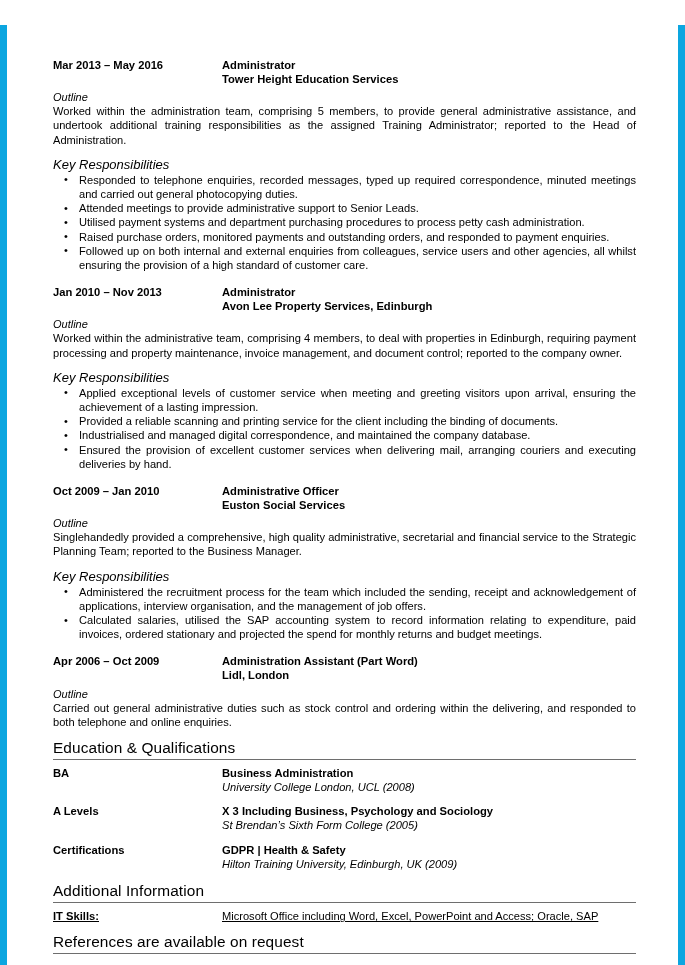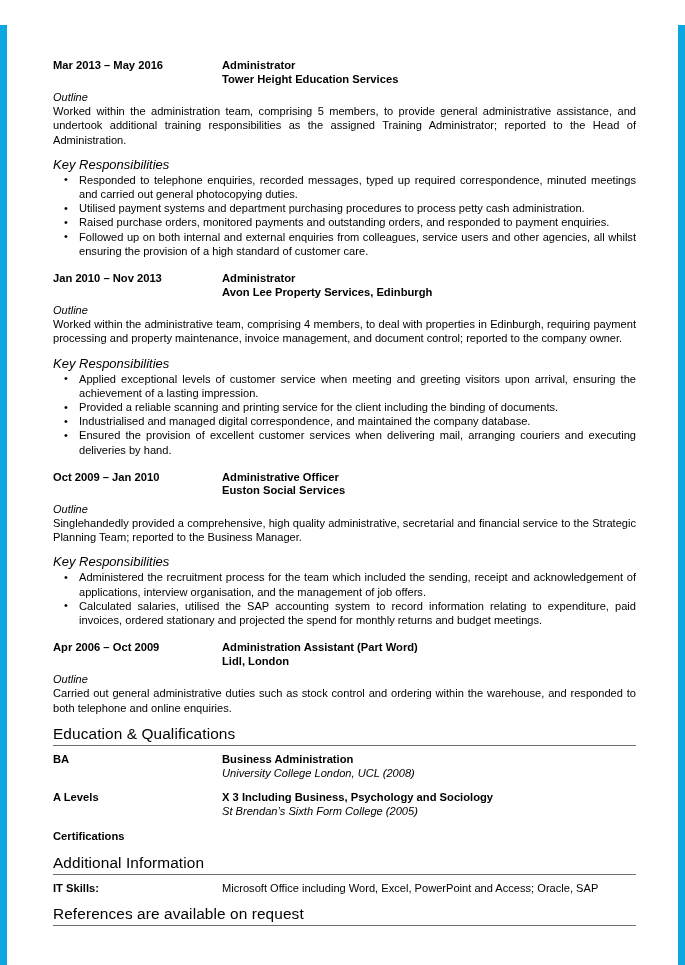--- a/index.html
+++ b/index.html
@@ -134,21 +134,21 @@
     font-style: italic;
     font-size: 11.1px;
     line-height: 14.4px;
   }
   .tworow-plain {
     font-size: 11.1px;
     line-height: 14px;
     font-weight: normal;
   }
 
-  .skills-row { margin-bottom: 2px; margin-top: 2px; }
+  .skills-row { margin-bottom: 2px; margin-top: 2px; text-decoration: underline; }
 </style>
 </head>
 <body>
 
 <div class="page" style="--accent: #0CA6E0;">
   <div class="sheet">
 
     <div id="experience-container">
         <div class="entry">
           <div class="entry-head">
@@ -156,20 +156,21 @@
             <div class="entry-roleblock">
               <div class="entry-title">Administrator</div>
               <div class="entry-company">Tower Height Education Services</div>
             </div>
           </div>
           <div class="label-italic">Outline</div>
           <div class="outline-text">Worked within the administration team, comprising 5 members, to provide general administrative assistance, and undertook additional training responsibilities as the assigned Training Administrator; reported to the Head of Administration.</div>
           <div class="kr-label">Key Responsibilities</div>
           <ul class="bullets">
             <li>Responded to telephone enquiries, recorded messages, typed up required correspondence, minuted meetings and carried out general photocopying duties.</li>
+            <li>Attended meetings to provide administrative support to Senior Leads.</li>
             <li>Utilised payment systems and department purchasing procedures to process petty cash administration.</li>
             <li>Raised purchase orders, monitored payments and outstanding orders, and responded to payment enquiries.</li>
             <li>Followed up on both internal and external enquiries from colleagues, service users and other agencies, all whilst ensuring the provision of a high standard of customer care.</li>
           </ul>
         </div>
         <div class="gap-entry"></div>
         <div class="entry">
           <div class="entry-head">
             <div class="entry-dates">Jan 2010 – Nov 2013</div>
             <div class="entry-roleblock">
@@ -207,21 +208,21 @@
         <div class="gap-entry"></div>
         <div class="entry">
           <div class="entry-head">
             <div class="entry-dates">Apr 2006 – Oct 2009</div>
             <div class="entry-roleblock">
               <div class="entry-title">Administration Assistant (Part Word)</div>
               <div class="entry-company">Lidl, London</div>
             </div>
           </div>
           <div class="label-italic">Outline</div>
-          <div class="outline-text">Carried out general administrative duties such as stock control and ordering within the warehouse, and responded to both telephone and online enquiries.</div>
+          <div class="outline-text">Carried out general administrative duties such as stock control and ordering within the delivering, and responded to both telephone and online enquiries.</div>
         </div>
       </div>
 
     <div class="section-head">Education &amp; Qualifications</div>
     <div id="education-container">
         <div class="tworow">
           <div class="tworow-label">BA</div>
           <div class="tworow-body">
             <div class="tworow-main">Business Administration</div>
             <div class="tworow-sub">University College London, UCL (2008)</div>
@@ -229,20 +230,24 @@
         </div>
         <div class="tworow">
           <div class="tworow-label">A Levels</div>
           <div class="tworow-body">
             <div class="tworow-main">X 3 Including Business, Psychology and Sociology</div>
             <div class="tworow-sub">St Brendan’s Sixth Form College (2005)</div>
           </div>
         </div>
         <div class="tworow">
           <div class="tworow-label">Certifications</div>
+          <div class="tworow-body">
+            <div class="tworow-main">GDPR | Health &amp; Safety</div>
+            <div class="tworow-sub">Hilton Training University, Edinburgh, UK (2009)</div>
+          </div>
         </div>
       </div>
 
     <div class="section-head">Additional Information</div>
     <div id="additional-container">
         <div class="tworow skills-row">
           <div class="tworow-label">IT Skills:</div>
           <div class="tworow-body">
             <div class="tworow-plain">Microsoft Office including Word, Excel, PowerPoint and Access; Oracle, SAP</div>
           </div>

